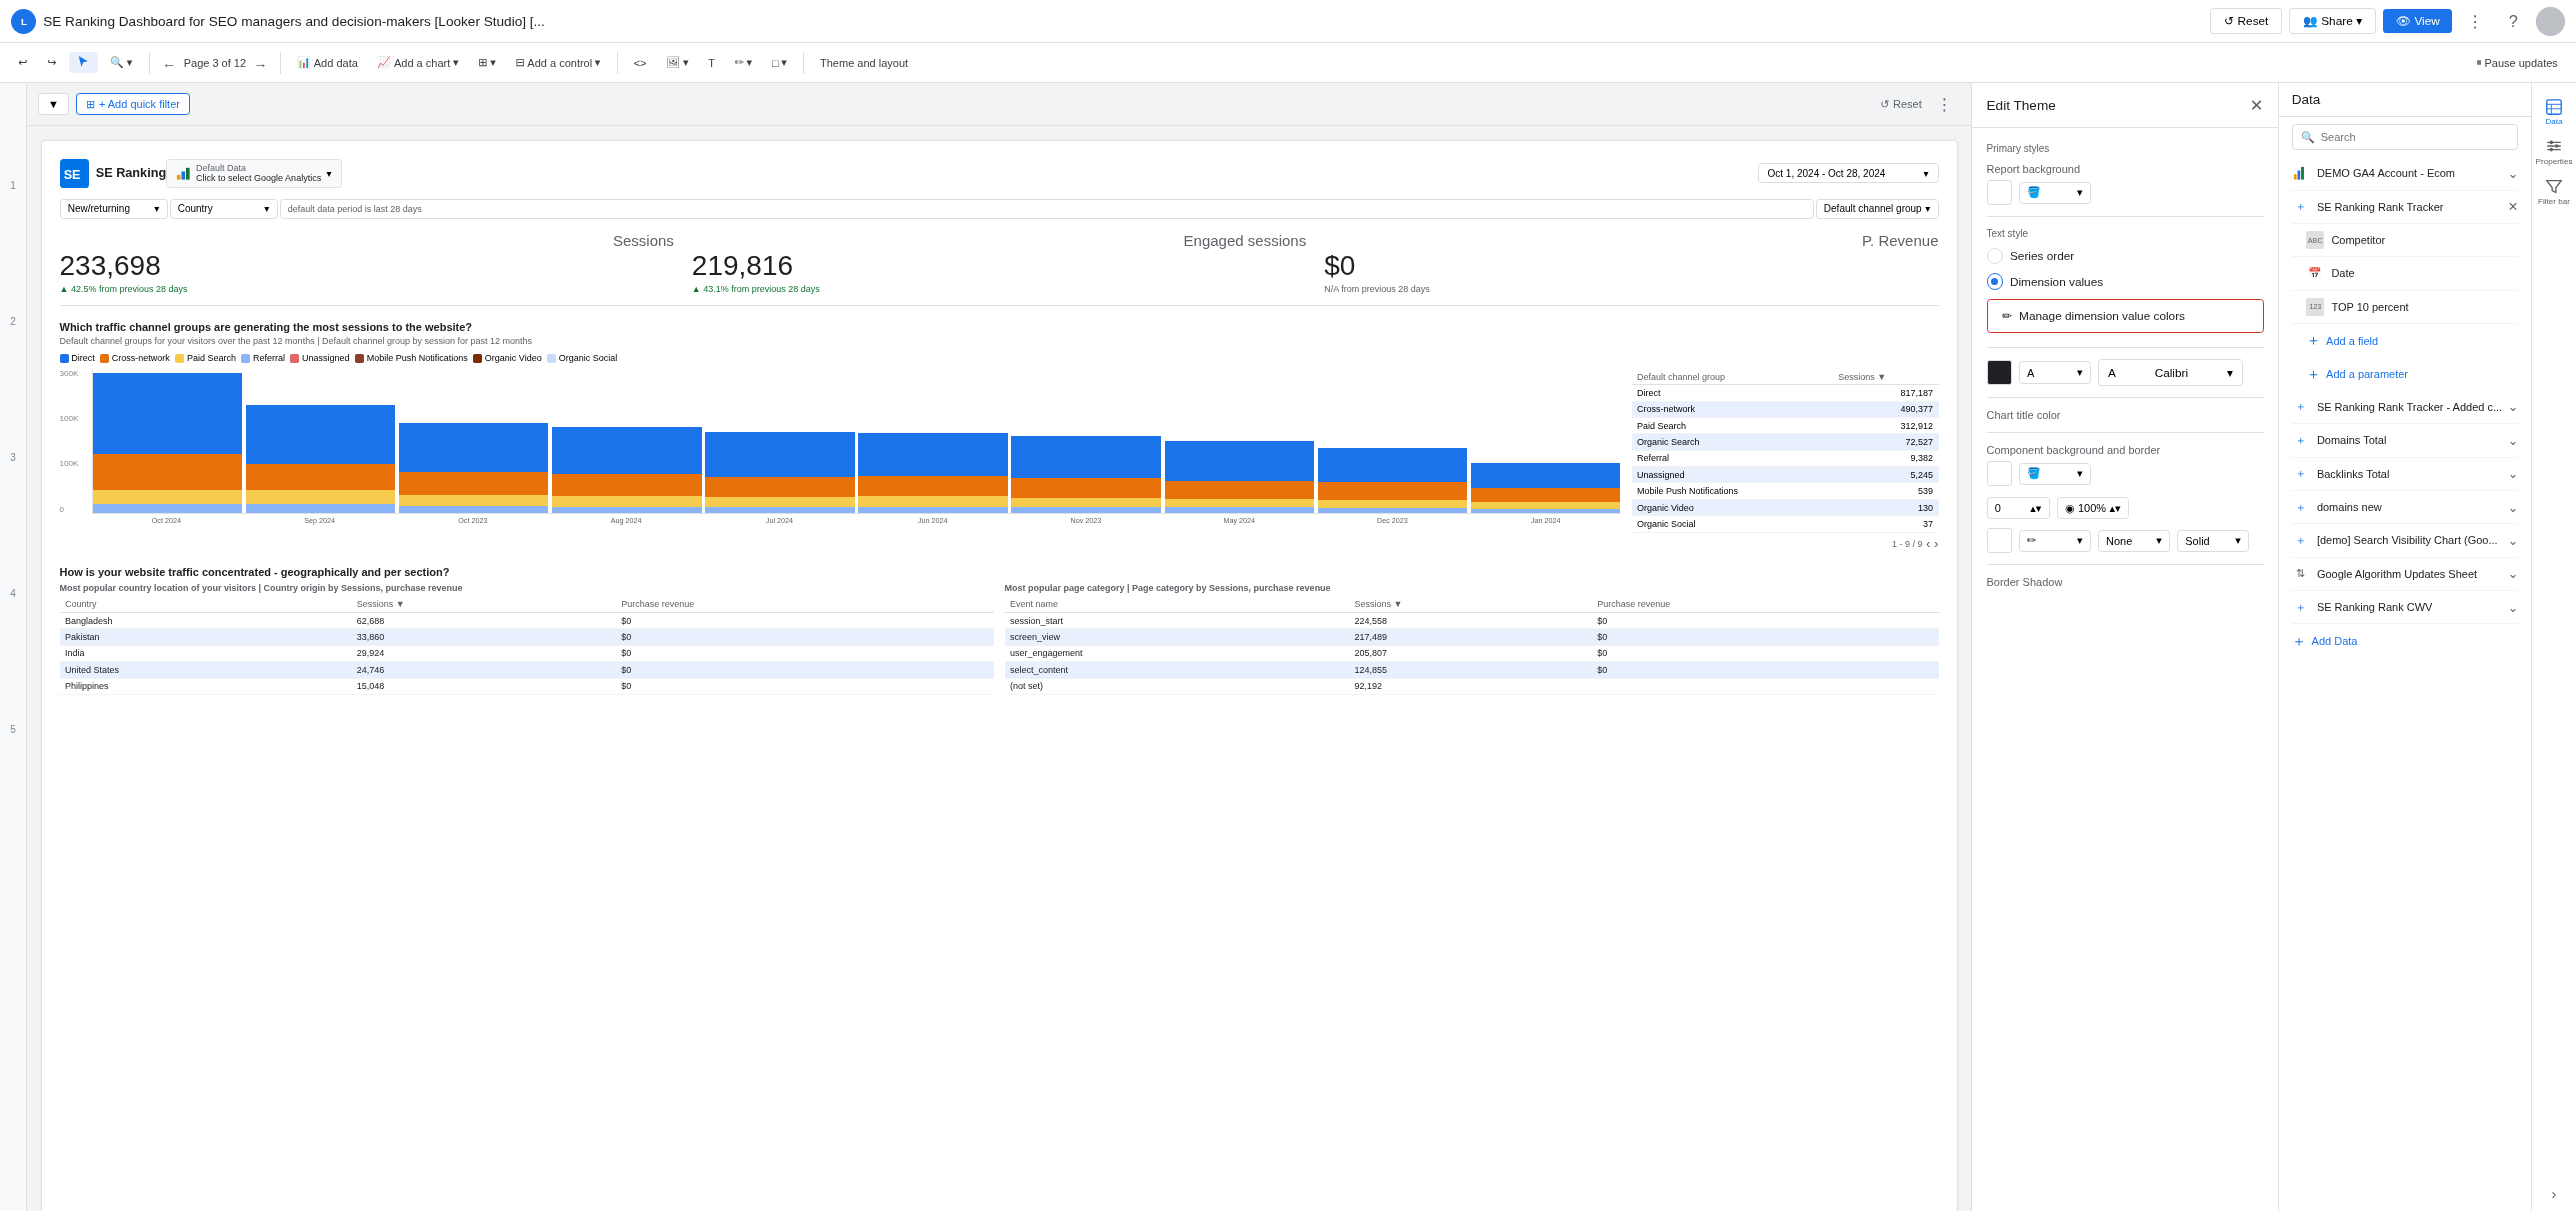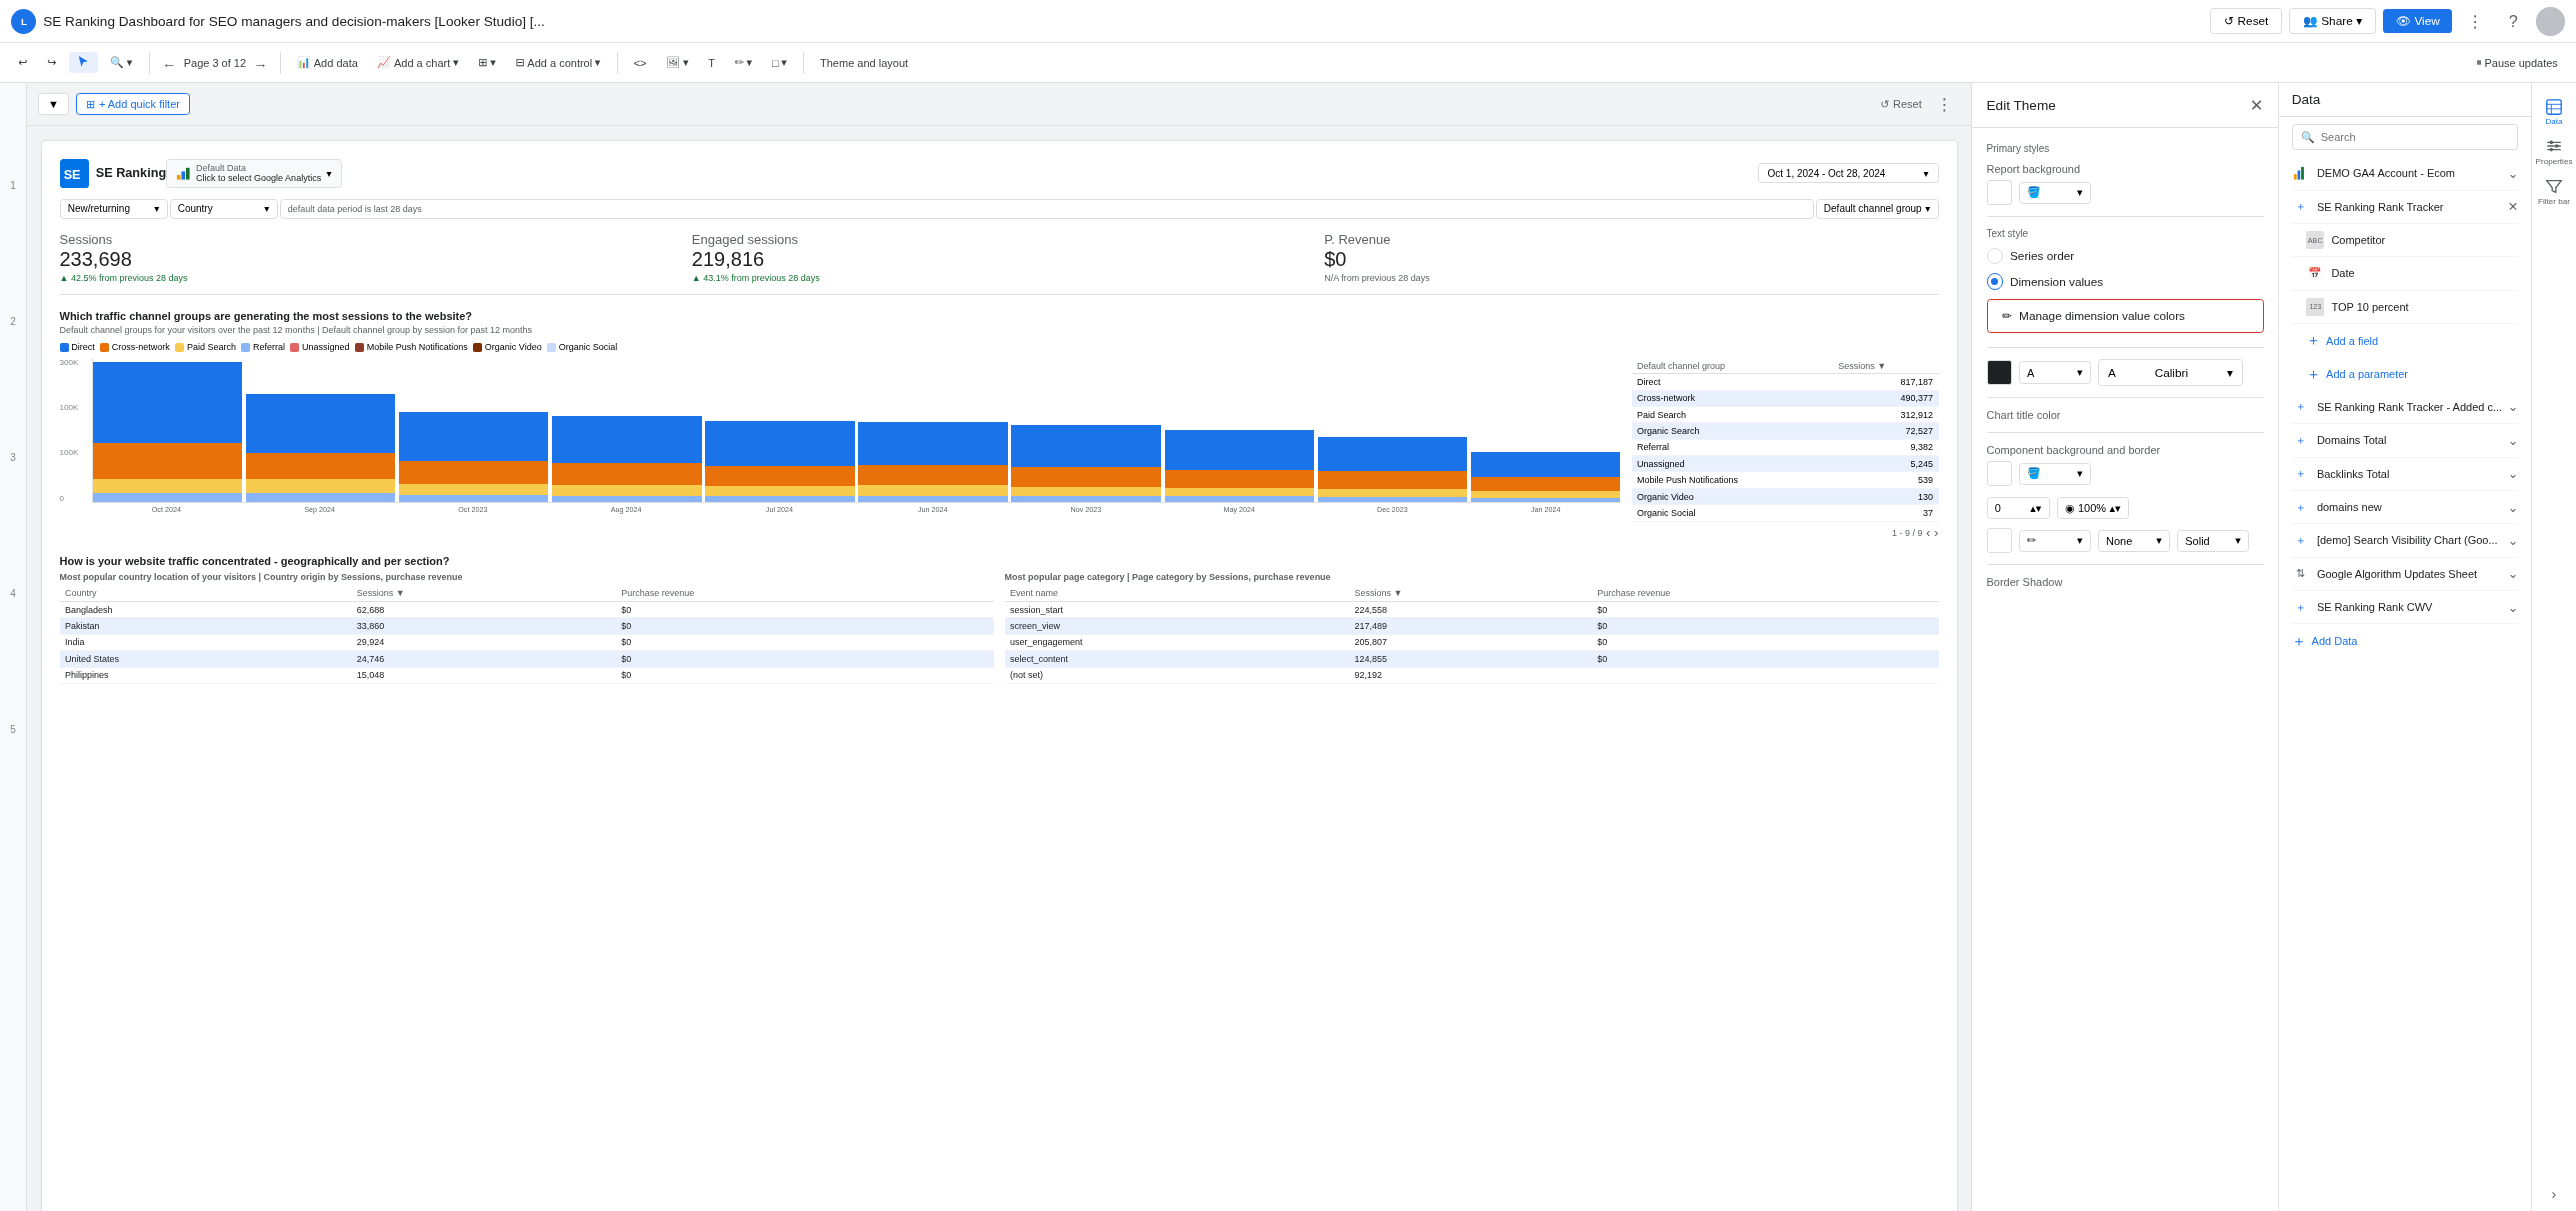--- a/index.html
+++ b/index.html
@@ -57,22 +57,22 @@
     .data-source-badge { display: flex; align-items: center; gap: 5.4px; background: #f8f9fa; border: 0.9px solid #e0e0e0; border-radius: 3.6px; padding: 3.6px 9px; font-size: 10px; }
     .date-picker { border: 0.9px solid #dadce0; border-radius: 3.6px; padding: 3.6px 9px; font-size: 10px; display: flex; align-items: center; gap: 3.6px; min-width: 181px; justify-content: space-between; }
 
     
     .filters-row { display: flex; gap: 2px; margin-bottom: 12.7px; }
     .filter-dropdown { border: 0.9px solid #dadce0; border-radius: 3.6px; padding: 3.6px 7.2px; font-size: 10px; display: flex; align-items: center; gap: 3.6px; min-width: 108px; justify-content: space-between; }
 
     
     .metrics-row { display: flex; gap: 18px; margin-bottom: 14.5px; border-bottom: 0.9px solid #e0e0e0; padding-bottom: 11px; }
     .metric-card { flex: 1; }
-    .metric-label { font-size: 13px; color: #5f6368; margin-bottom: 1.8px; }
-    .metric-value { font-size: 20px; font-weight: 300; color: #202124; }
+    .metric-label { font-size: 15px; color: #5f6368; margin-bottom: 1.8px; text-align: right; }
+    .metric-value { font-size: 28px; font-weight: 300; color: #202124; }
     .metric-change { font-size: 9px; margin-top: 1.8px; }
     .metric-change.positive { color: #137333; }
     .metric-change.negative { color: #c5221f; }
 
     
     .chart-section { margin-bottom: 14.5px; }
     .chart-title { font-size: 11px; font-weight: 600; color: #202124; margin-bottom: 3.6px; }
     .chart-subtitle { font-size: 9px; color: #5f6368; margin-bottom: 7.2px; }
     .chart-layout { display: flex; gap: 11px; }
 

